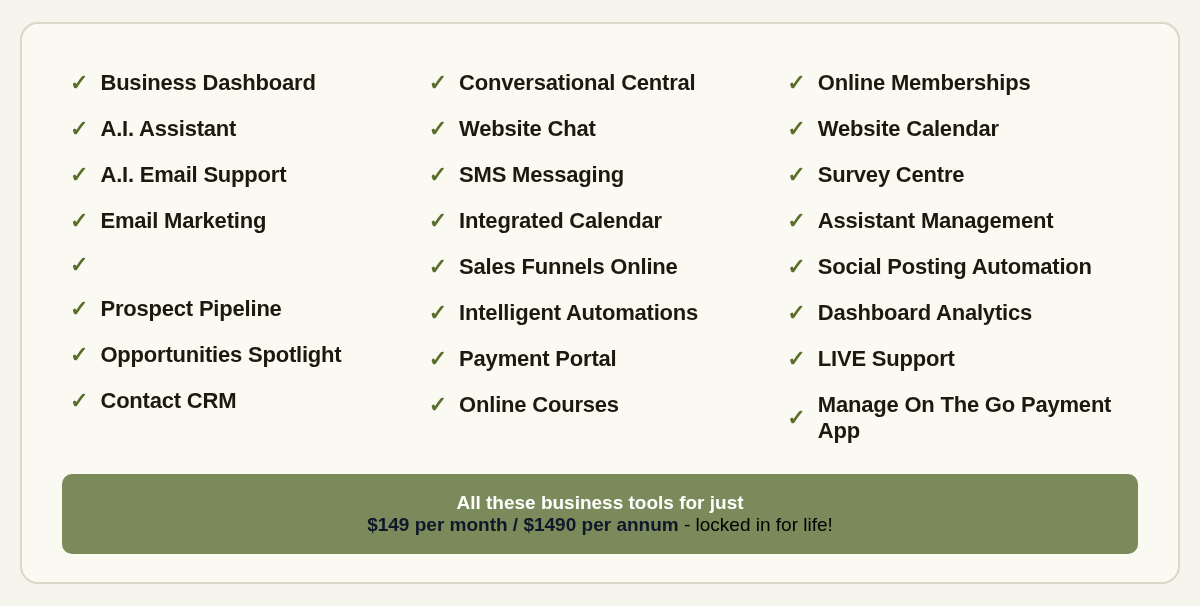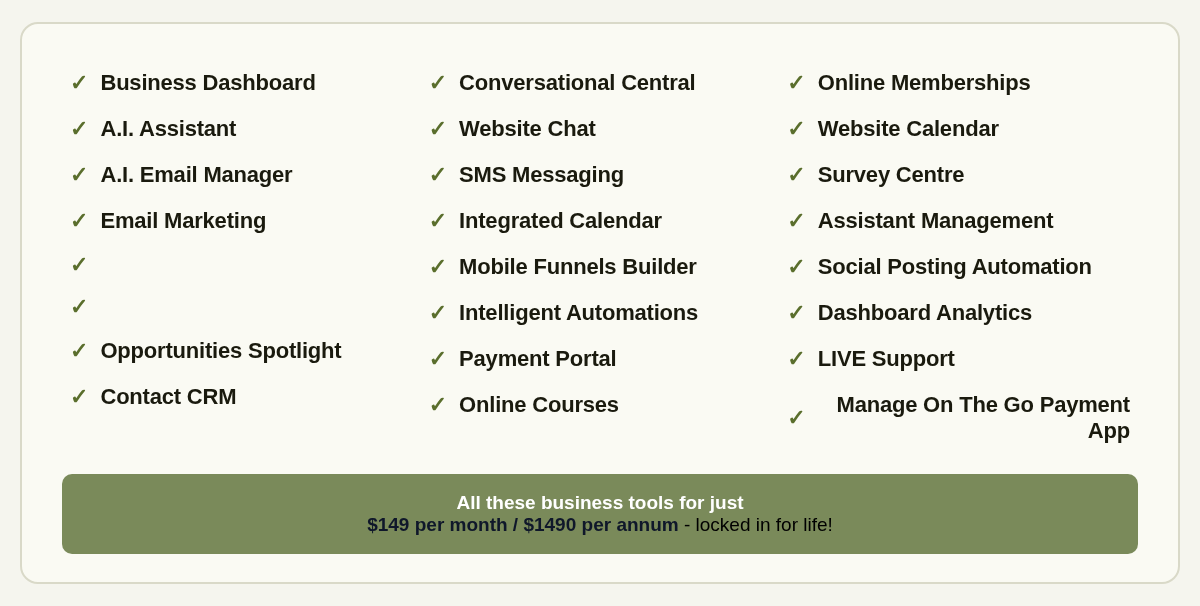--- a/index.html
+++ b/index.html
@@ -50,21 +50,20 @@
       font-weight: bold;
       flex-shrink: 0;
       line-height: 1;
     }
 
     .feature-label {
       font-size: 22px;
       font-weight: 800;
       color: #1a1a0e;
       letter-spacing: -0.2px;
-      text-align: right;
     }
 
     .footer-banner {
       background: #7a8a5a;
       border-radius: 10px;
       padding: 18px 36px;
       text-align: center;
     }
 
     .footer-line1 {
@@ -97,31 +96,32 @@
       <div class="feature-item">
         <span class="check-icon">✓</span>
         <span class="feature-label">Business Dashboard</span>
       </div>
       <div class="feature-item">
         <span class="check-icon">✓</span>
         <span class="feature-label">A.I. Assistant</span>
       </div>
       <div class="feature-item">
         <span class="check-icon">✓</span>
-        <span class="feature-label">A.I. Email Manager</span>
+        <span class="feature-label">A.I. Email Support</span>
       </div>
       <div class="feature-item">
         <span class="check-icon">✓</span>
         <span class="feature-label">Email Marketing</span>
       </div>
       <div class="feature-item">
         <span class="check-icon">✓</span>
       </div>
       <div class="feature-item">
         <span class="check-icon">✓</span>
+        <span class="feature-label">Prospect Pipeline</span>
       </div>
       <div class="feature-item">
         <span class="check-icon">✓</span>
         <span class="feature-label">Opportunities Spotlight</span>
       </div>
       <div class="feature-item">
         <span class="check-icon">✓</span>
         <span class="feature-label">Contact CRM</span>
       </div>
     </div>
@@ -138,21 +138,21 @@
       <div class="feature-item">
         <span class="check-icon">✓</span>
         <span class="feature-label">SMS Messaging</span>
       </div>
       <div class="feature-item">
         <span class="check-icon">✓</span>
         <span class="feature-label">Integrated Calendar</span>
       </div>
       <div class="feature-item">
         <span class="check-icon">✓</span>
-        <span class="feature-label">Mobile Funnels Builder</span>
+        <span class="feature-label">Sales Funnels Online</span>
       </div>
       <div class="feature-item">
         <span class="check-icon">✓</span>
         <span class="feature-label">Intelligent Automations</span>
       </div>
       <div class="feature-item">
         <span class="check-icon">✓</span>
         <span class="feature-label">Payment Portal</span>
       </div>
       <div class="feature-item">

